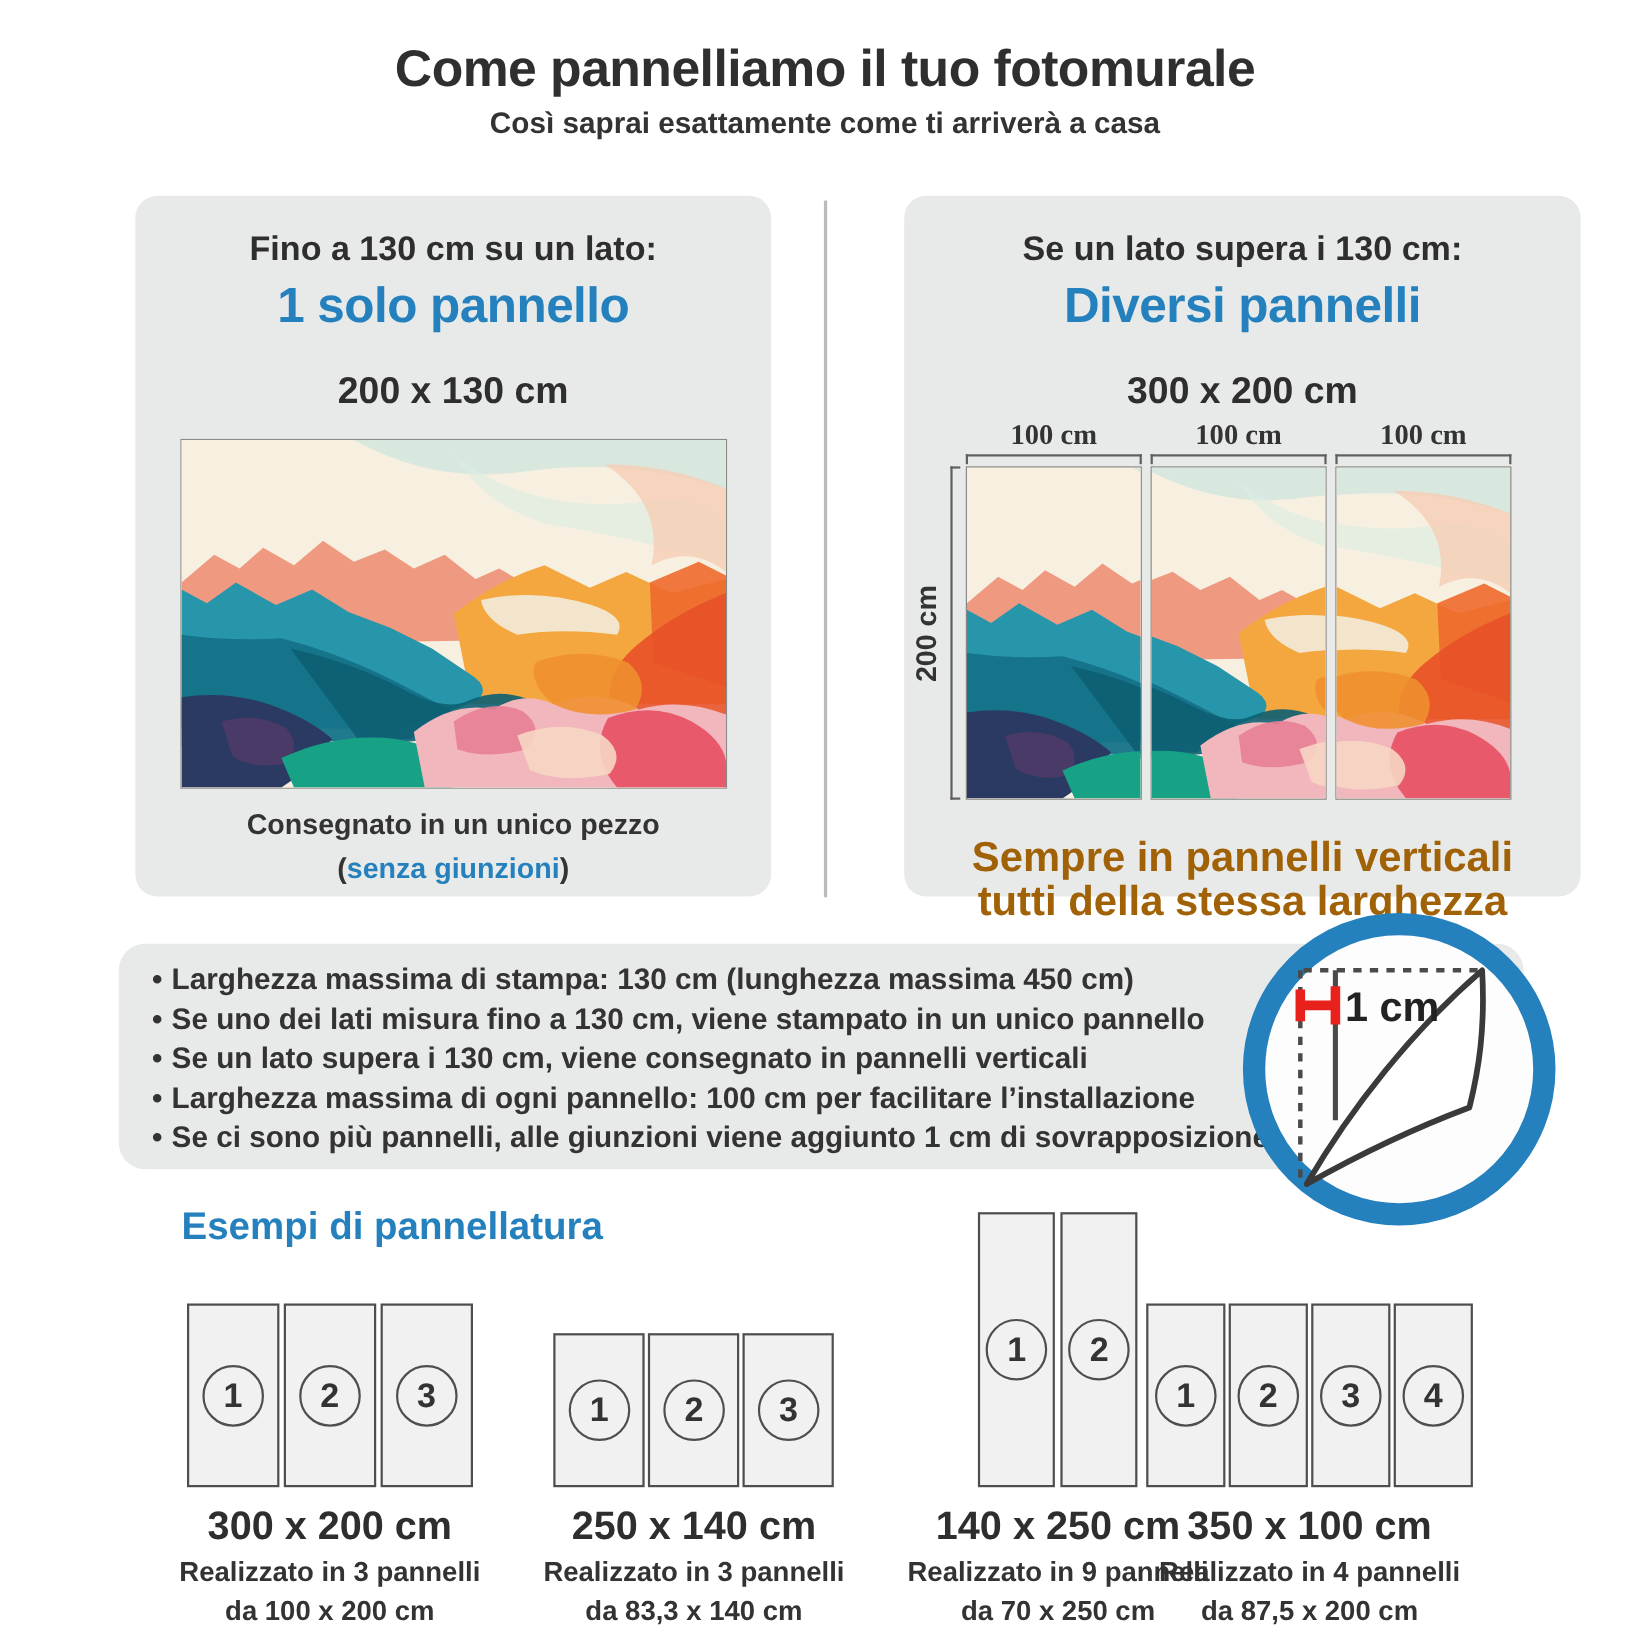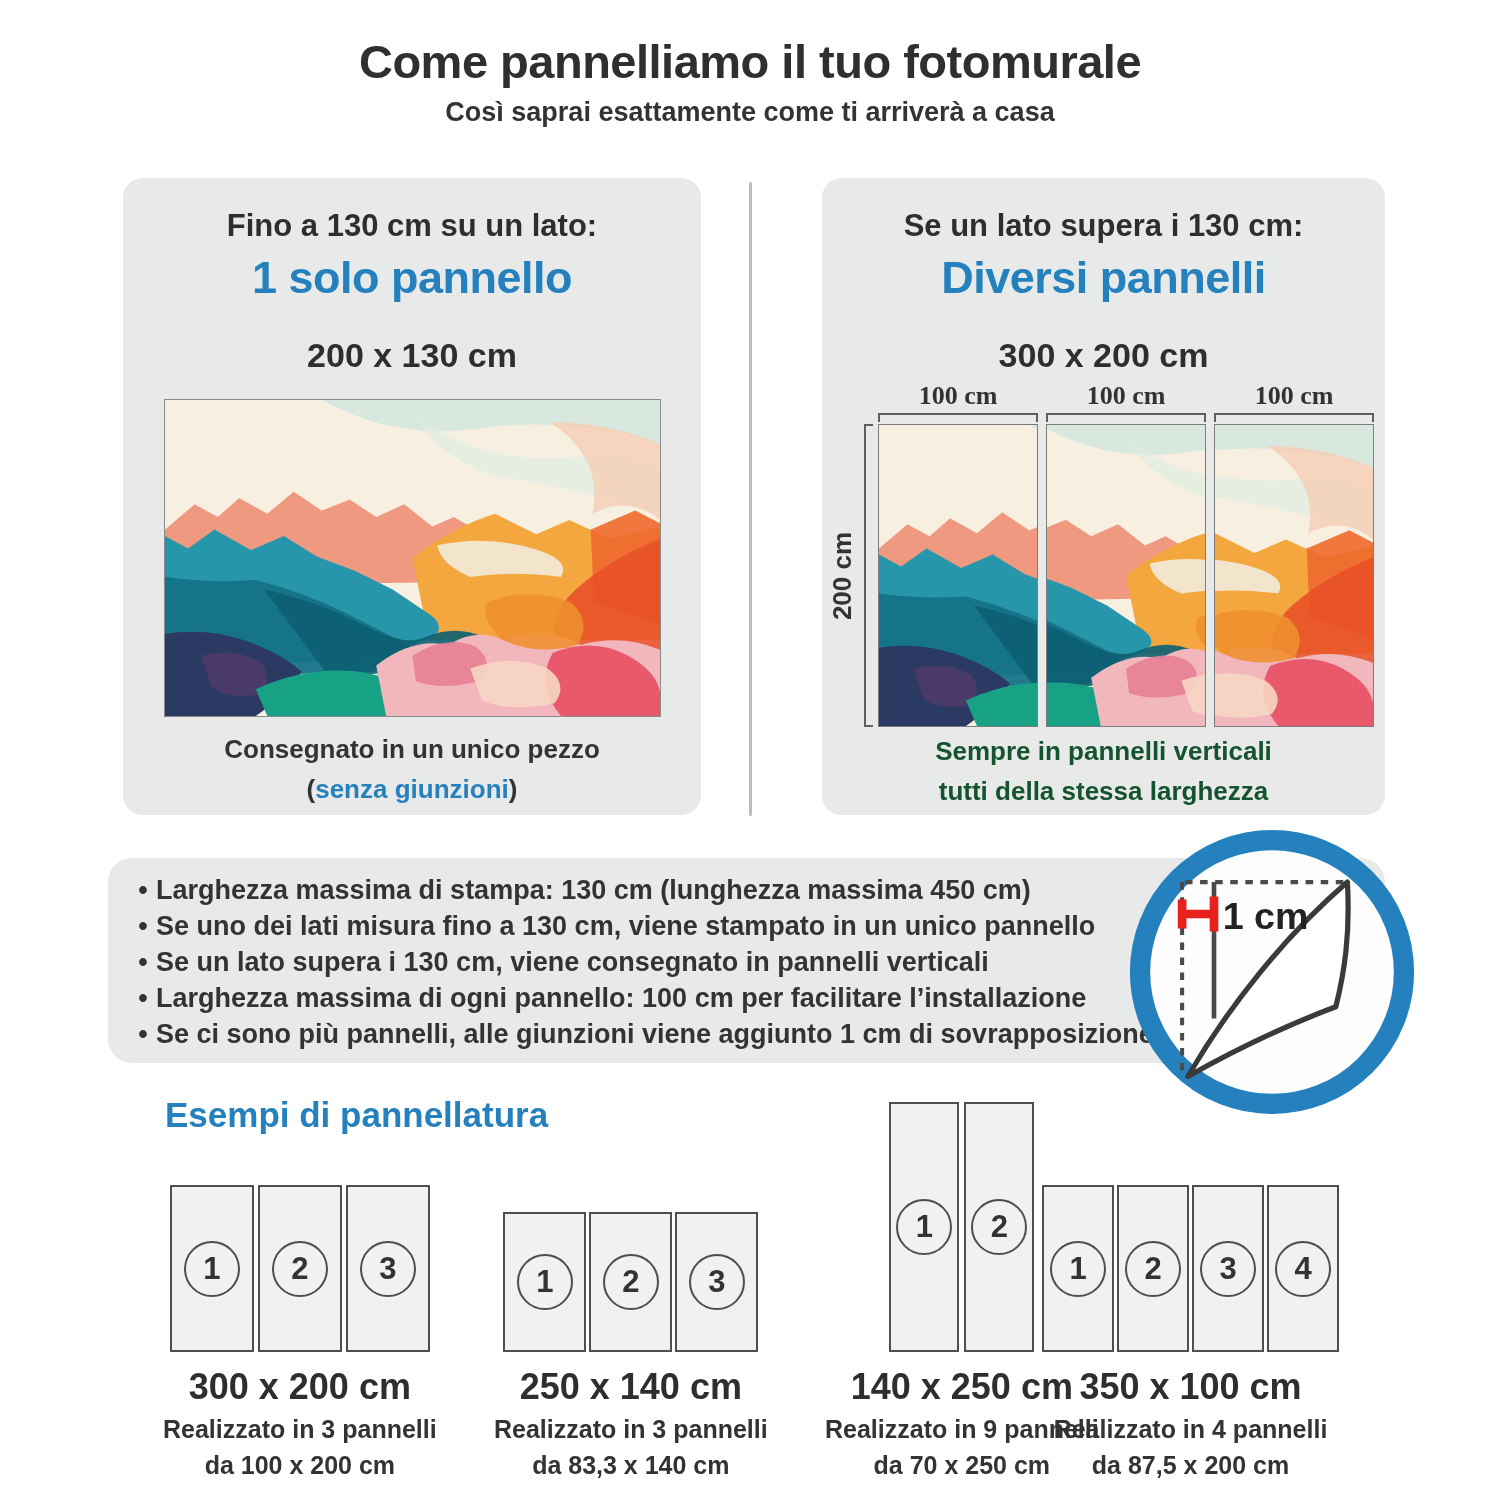--- a/index.html
+++ b/index.html
@@ -15,21 +15,21 @@
     font-family:"Liberation Sans","DejaVu Sans",sans-serif;color:var(--text);border-radius:28px;
   }
   
   #header{position:absolute;top:34px;left:0;width:100%;text-align:center;}
   #header h1{font-size:47px;font-weight:800;letter-spacing:-0.5px;color:#2f2f2f;}
   #header .subtitle{margin-top:8px;font-size:27px;font-weight:600;color:#333;}
 
   
   .gray-box{position:absolute;top:178px;height:637px;background:var(--box-bg);border-radius:20px;text-align:center;}
   #left-box{left:123px;width:578px;text-align:center;}
-  #right-box{left:822px;width:563px;}
+  #right-box{left:822px;width:615px;}
   #divider{position:absolute;left:749px;top:182px;width:3px;height:634px;background:#b9bcbc;border-radius:2px;}
 
   .cond{margin-top:30px;font-size:31px;font-weight:800;color:#2e2e2e;}
   .result{margin-top:8px;font-size:45px;font-weight:800;color:var(--accent);letter-spacing:-0.5px;}
   .size{margin-top:32px;font-size:34px;font-weight:800;color:#2e2e2e;}
 
   .art-frame{width:497px;height:318px;margin:24px auto 0;border:1px solid #8a8a8a;background:#f7f0e1;}
   .art-frame svg{display:block;width:100%;height:100%;}
 
   .caption{margin-top:12px;font-size:26px;font-weight:600;line-height:40px;color:#333;}
@@ -39,21 +39,21 @@
   .diagram{position:relative;margin-top:6px;}
   .meas-row{display:flex;gap:8px;margin-left:56px;font-family:Liberation Serif, serif;}
   .meas{width:160px;text-align:center;}
   .meas-label{font-size:26px;font-weight:600;color:#333;}
   .meas-bracket{margin-top:2px;height:9px;border-top:2px solid #5f5f5f;border-left:2px solid #5f5f5f;border-right:2px solid #5f5f5f;}
   .panels-row{position:relative;display:flex;gap:8px;margin-left:56px;margin-top:2px;}
   .r-panel{width:160px;height:303px;border:1px solid #7c7c7c;overflow:hidden;background:#f7f0e1;}
   .r-panel svg{display:block;width:100%;height:100%;}
   .v-bracket{position:absolute;left:-14px;top:0;width:9px;height:303px;border-left:2px solid #5f5f5f;border-top:2px solid #5f5f5f;border-bottom:2px solid #5f5f5f;}
   .v-label{position:absolute;left:-36px;top:50%;transform:translate(-50%,-50%) rotate(-90deg);white-space:nowrap;font-size:26px;font-weight:600;color:#333;}
-  .r-caption{margin-top:4px;font-size:26px;font-weight:600;line-height:40px;color:#14532d;}
+  .r-caption{margin-top:33px;font-size:38px;font-weight:600;line-height:40px;color:#a16207;}
 
   
   #info-bar{position:absolute;left:108px;top:858px;width:1277px;height:205px;background:var(--box-bg);border-radius:24px;padding:14px 0 0 22px;}
   #info-bar ul{list-style:none;}
   #info-bar li{display:flex;align-items:baseline;font-size:27px;font-weight:600;line-height:36px;color:#333;white-space:nowrap;}
   #info-bar .dot{width:26px;text-align:center;flex:0 0 26px;font-size:27px;}
 
   
   #badge{position:absolute;left:1127px;top:827px;width:290px;height:290px;}
   #badge svg{display:block;width:100%;height:100%;}

